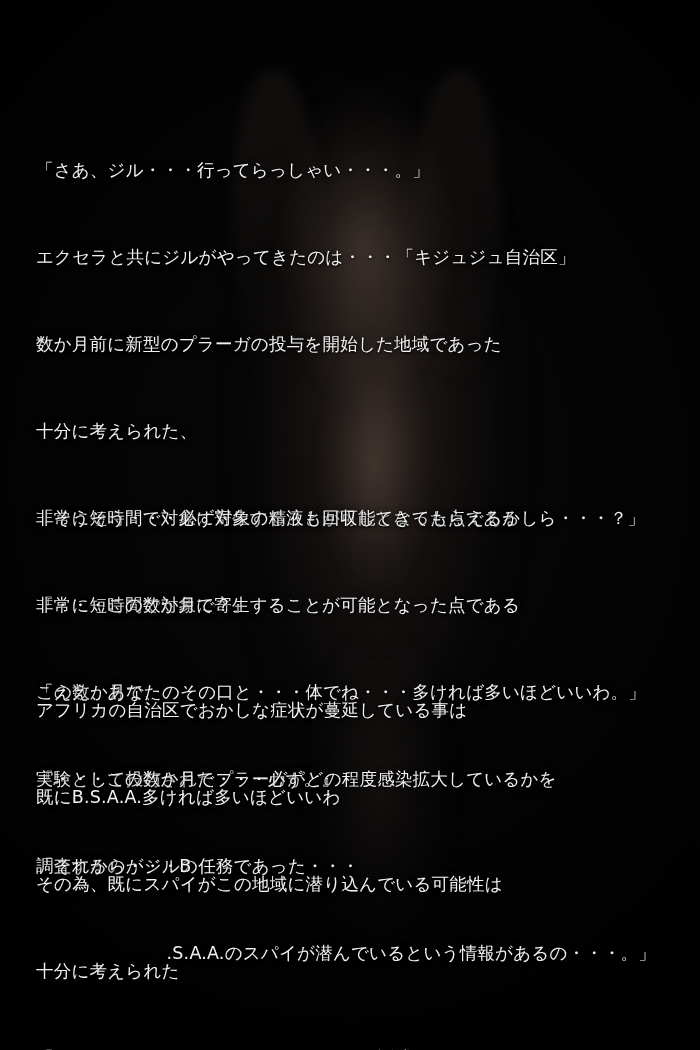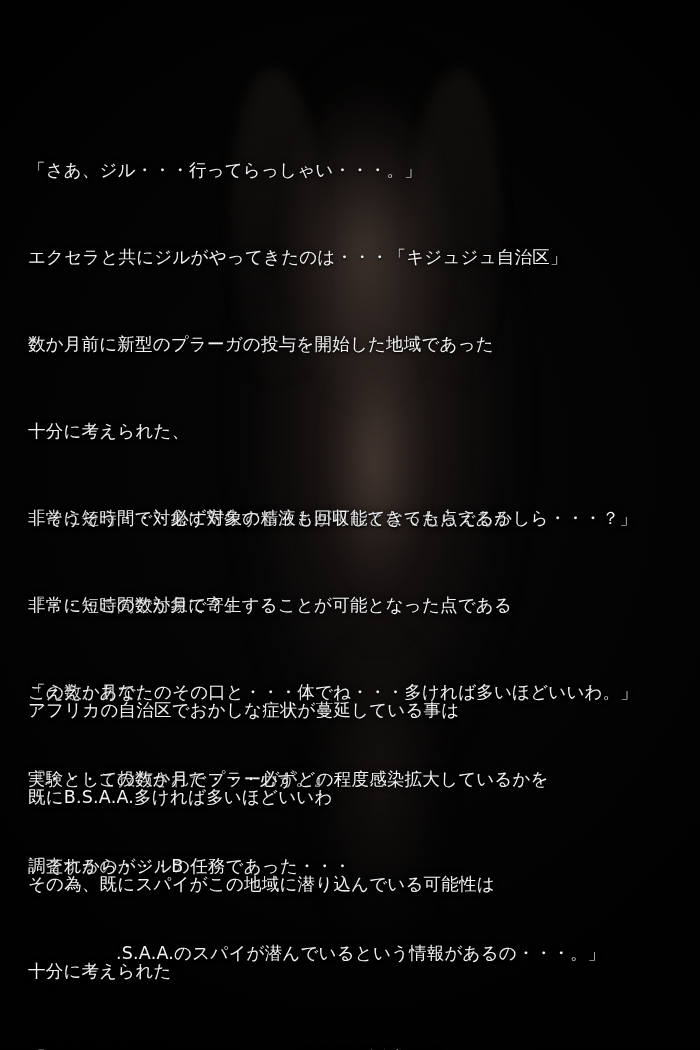--- a/index.html
+++ b/index.html
@@ -91,35 +91,35 @@
   
   .text-layer {
     position: absolute;
     left: 0;
     top: 0;
     width: 700px;
     height: 1050px;
   }
   .para {
     position: absolute;
-    left: 28px;
+    left: 36px;
     width: 620px;
     color: #f2f2f2;
     font-family: "DejaVu Sans", "Liberation Sans", sans-serif;
     font-size: 17.5px;
     line-height: 29px;
     letter-spacing: 0.2px;
     text-shadow: 0 1px 2px rgba(0,0,0,0.95), 0 0 6px rgba(0,0,0,0.8);
     white-space: pre-wrap;
   }
   .block-1 { top: 98px; }
   .block-2 { top: 446px; }
   .block-3 { top: 638px; }
   .line { display: block; }
-  .indent-big { padding-left: 88px; }
+  .indent-big { padding-left: 88px; text-align: right; }
 </style>
 </head>
 <body>
 
 <div class="page">
 
   <div class="bg-figure">
     <div class="bg-glow-a"></div>
     <div class="bg-hair-l"></div>
     <div class="bg-hair-r"></div>

